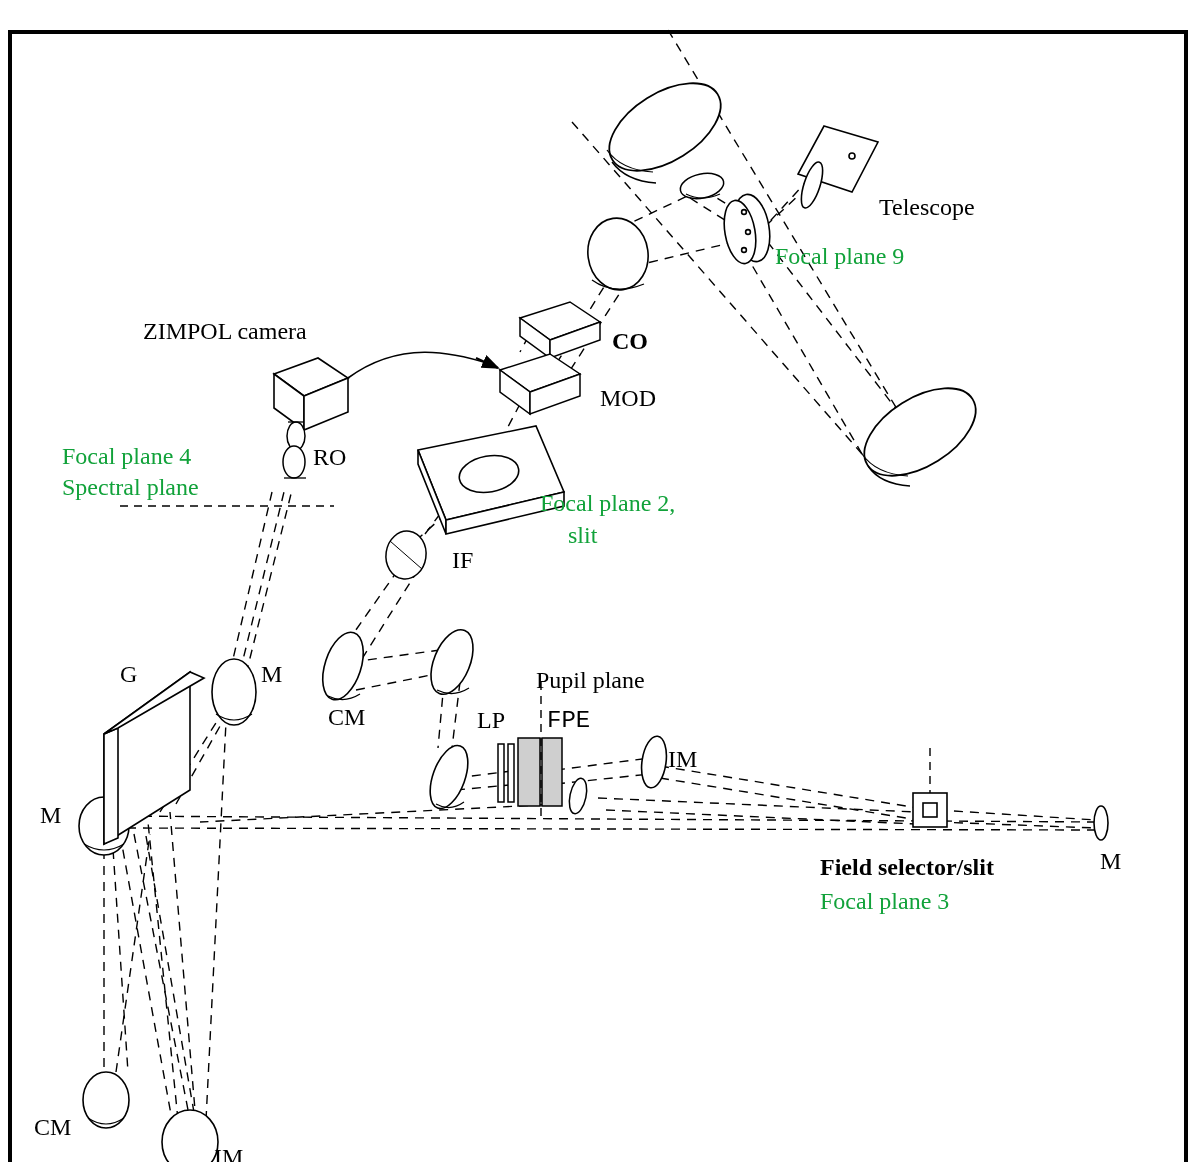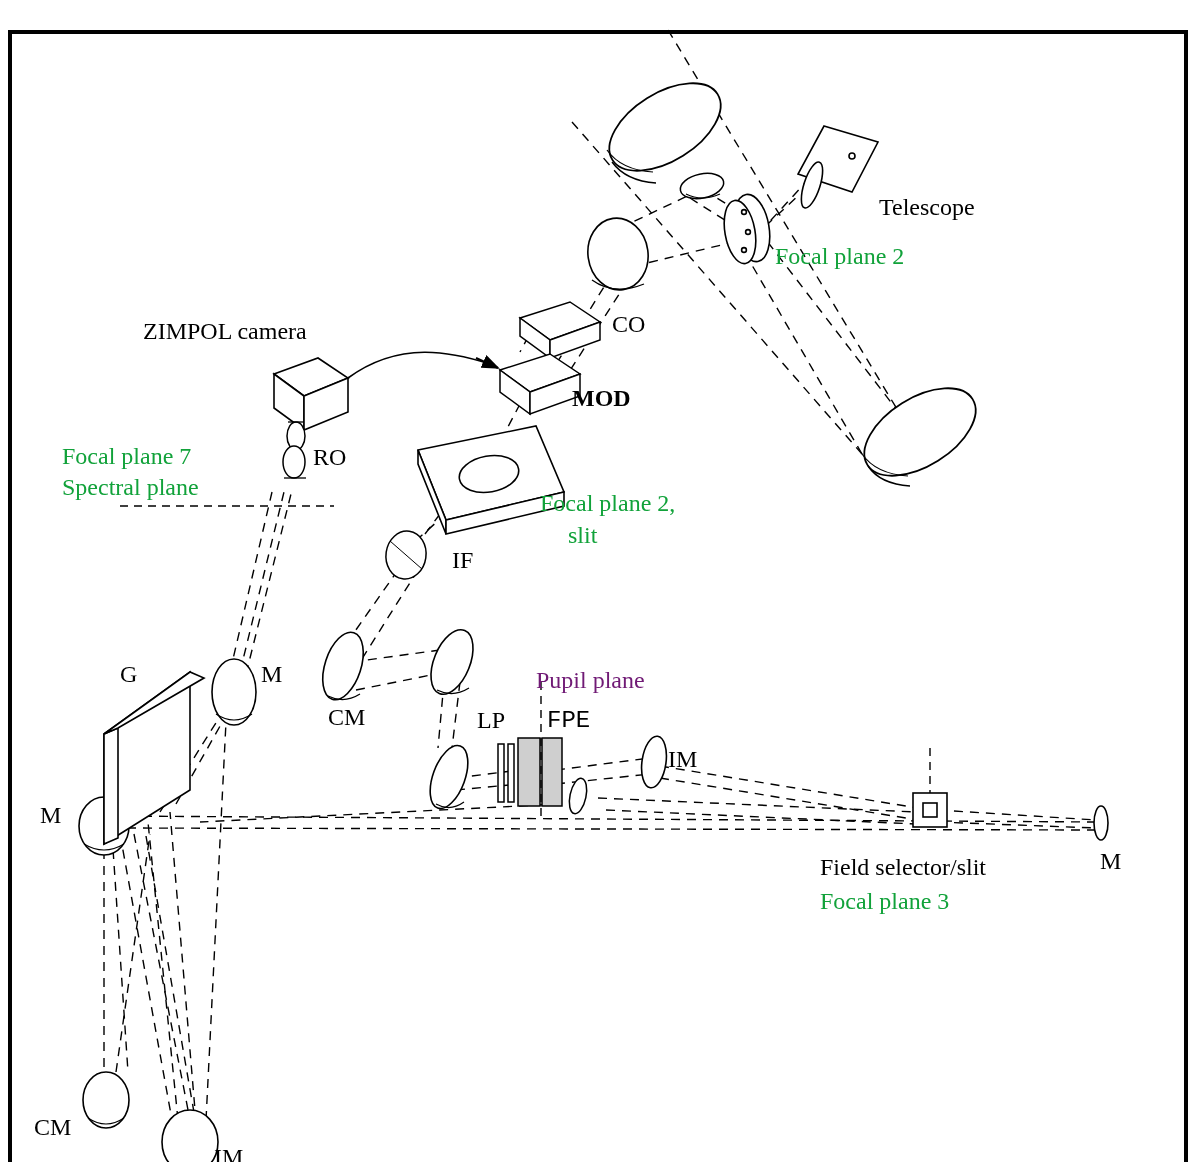--- a/index.html
+++ b/index.html
@@ -33,21 +33,21 @@
     height: 1162px;
   }
   .lbl {
     position: absolute;
     white-space: pre;
     line-height: 1.15;
     color: #000000;
     font-family: "Liberation Serif", serif;
   }
   .lbl.green { color: #11a23a; }
-  .lbl.red { color: #701a75; }
+  .lbl.red { color: #000000; }
   .lbl.s24 { font-size: 24px; }
 </style>
 </head>
 <body>
 
 <div id="root">
 
   <div class="frame"></div>
 
   <svg class="diagram" viewBox="0 0 1200 1162">
@@ -274,31 +274,31 @@
 
       <g stroke-width="1.6">
         <ellipse cx="190" cy="1120" rx="28" ry="32" fill="#fff"></ellipse>
         <path d="M 168 1140 q 22 12 44 0" stroke-width="1.2"></path>
       </g>
     </g>
   </svg>
 
   <div class="lbl s24" style="left:879px; top:172px;">Telescope</div>
 
-  <div class="lbl s24 green" style="left:775px; top:221px;">Focal plane 2</div>
-
-  <div class="lbl s24" style="left:612px; top:289px;">CO</div>
-
-  <div class="lbl s24" style="left:572px; top:363px;font-weight:bold;">MOD</div>
+  <div class="lbl s24 green" style="left:775px; top:221px;">Focal plane 9</div>
+
+  <div class="lbl s24" style="left:612px; top:306px;font-weight:bold;">CO</div>
+
+  <div class="lbl s24" style="left:600px; top:363px;">MOD</div>
 
   <div class="lbl s24" style="left:143px; top:296px;">ZIMPOL camera</div>
 
   <div class="lbl s24" style="left:313px; top:422px;">RO</div>
 
-  <div class="lbl s24 green" style="left:62px; top:421px;">Focal plane 7</div>
+  <div class="lbl s24 green" style="left:62px; top:421px;">Focal plane 4</div>
   <div class="lbl s24 green" style="left:62px; top:452px;">Spectral plane</div>
 
   <div class="lbl s24 green" style="left:540px; top:468px;">Focal plane 2,</div>
   <div class="lbl s24 green" style="left:568px; top:500px;">slit</div>
 
   <div class="lbl s24" style="left:452px; top:525px;">IF</div>
 
   <div class="lbl s24" style="left:120px; top:639px;">G</div>
 
   <div class="lbl s24" style="left:261px; top:639px;">M</div>
@@ -310,21 +310,21 @@
   <div class="lbl s24" style="left:547px; top:685px;font-family:Liberation Mono, monospace;">FPE</div>
 
   <div class="lbl s24 red" style="left:536px; top:645px;">Pupil plane</div>
 
   <div class="lbl s24" style="left:668px; top:724px;">IM</div>
 
   <div class="lbl s24" style="left:40px; top:780px;">M</div>
 
   <div class="lbl s24" style="left:1100px; top:826px;">M</div>
 
-  <div class="lbl s24" style="left:820px; top:832px;">Field selector/slit</div>
+  <div class="lbl s24" style="left:820px; top:832px;font-weight:bold;">Field selector/slit</div>
 
   <div class="lbl s24 green" style="left:820px; top:866px;text-align:center;">Focal plane 3</div>
 
   <div class="lbl s24" style="left:34px; top:1092px;">CM</div>
 
   <div class="lbl s24" style="left:214px; top:1122px;">IM</div>
 
 </div>
 
 </body></html>

